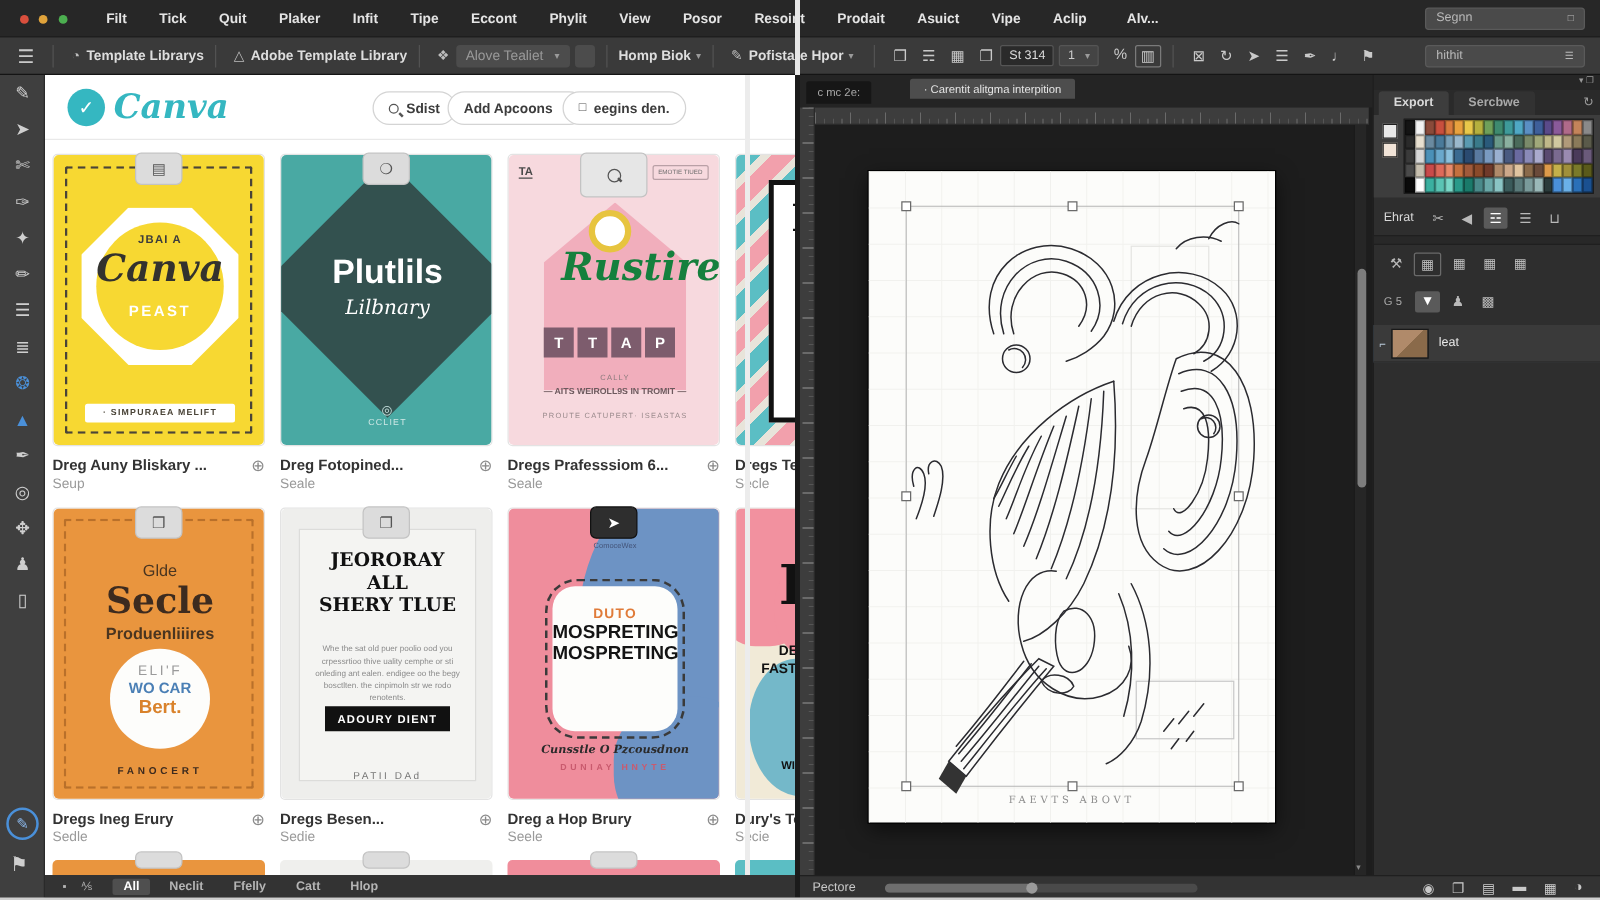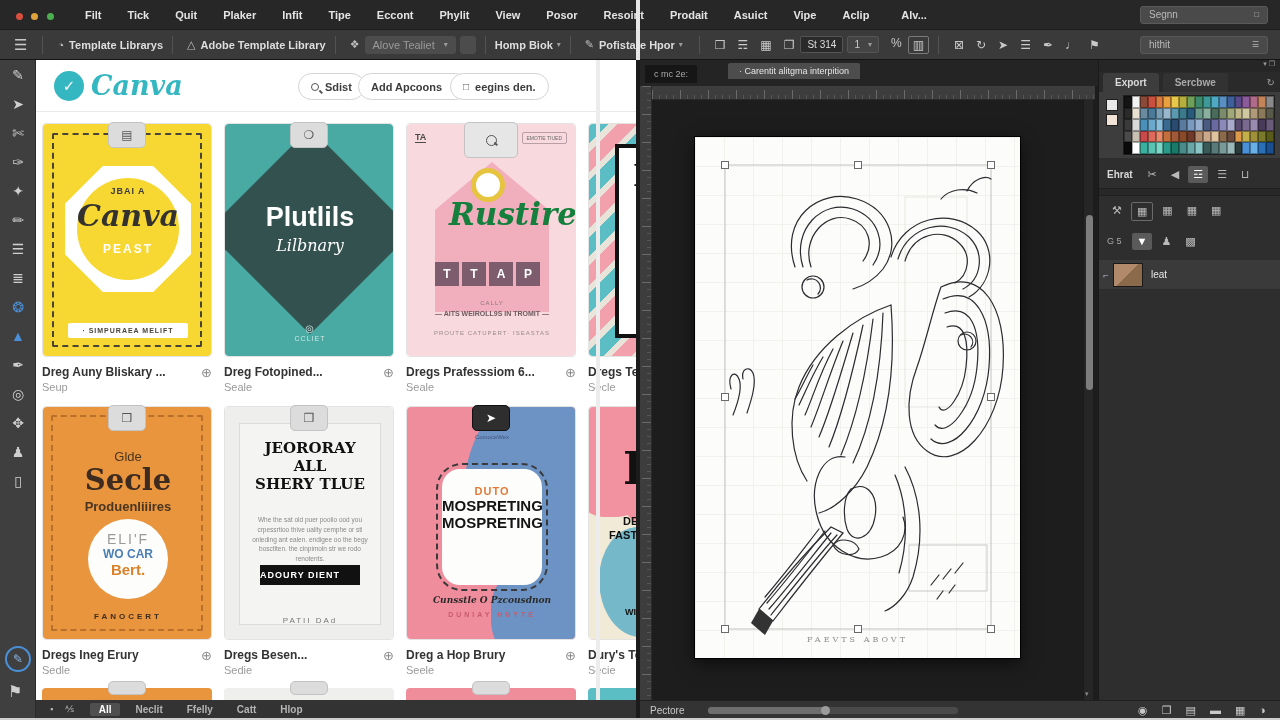--- a/index.html
+++ b/index.html
@@ -88,29 +88,29 @@
   .a3 .tr{position:absolute;right:8px;top:8px;font-size:5px;color:#6a6a6a;border:1px solid #b9a0a6;border-radius:2px;padding:2px 4px}
   .a4{background:repeating-linear-gradient(135deg,#5bbec4 0 14px,#e8e4da 14px 20px,#f2a0ac 20px 34px,#e8e4da 34px 40px)}
   .a4 .frame{position:absolute;left:26px;top:20px;width:140px;height:194px;background:#fff;border:4px solid #111}
   .a4 .letter{position:absolute;left:44px;top:34px;font-size:30px;font-weight:bold;color:#111;font-family:"DejaVu Serif",serif}
   .a5{background:#e9953e}
   .a5 .dash{position:absolute;inset:8px;border:2px dashed #b9702a;border-radius:2px} 
   .a5 .l1{position:absolute;left:0;top:42px;width:170px;text-align:center;font-size:13px;color:#4a3520}
   .a5 .l2{position:absolute;left:0;top:56px;width:170px;text-align:center;font-size:29px;font-weight:bold;color:#3d2b1f;font-family:"DejaVu Serif",serif}
   .a5 .l3{position:absolute;left:0;top:92px;width:170px;text-align:center;font-size:13px;font-weight:bold;color:#4a3520}
   .a5 .circ{position:absolute;left:45px;top:112px;width:80px;height:80px;border-radius:50%;background:#fdfdfb;text-align:center;padding-top:12px}
-  .a5 .c1{font-size:14px;color:#9a9a9a;letter-spacing:2px}
+  .a5 .c1{font-size:11px;color:#9a9a9a;letter-spacing:2px}
   .a5 .c2{font-size:12px;font-weight:bold;color:#4a7fb5}
   .a5 .c3{font-size:15px;font-weight:bold;color:#d9822b}
   .a5 .foot{position:absolute;left:0;bottom:18px;width:170px;text-align:center;font-size:8px;font-weight:bold;color:#3d2b1f;letter-spacing:3px}
   .a6{background:#eeeeec}
   .a6 .inner{position:absolute;left:14px;top:16px;width:142px;height:202px;background:#f4f4f2;border:1px solid #dcdcda}
   .a6 .h{position:absolute;left:0;width:170px;text-align:center;font-weight:bold;color:#111;font-family:"DejaVu Serif",serif}
   .a6 .body{position:absolute;left:26px;top:108px;width:118px;font-size:6.5px;color:#8a8a8a;text-align:center;line-height:1.5}
-  .a6 .btn{position:absolute;left:35px;top:158px;width:100px;background:#111;color:#fff;font-size:9px;font-weight:bold;padding:5px 0;letter-spacing:1px}
+  .a6 .btn{position:absolute;left:35px;top:158px;width:100px;background:#111;color:#fff;font-size:9px;font-weight:bold;text-align:center;padding:5px 0;letter-spacing:1px}
   .a6 .foot{position:absolute;left:0;bottom:14px;width:170px;text-align:center;font-size:8px;color:#777;letter-spacing:2px}
   .a7{background:#ef8d9c}
   .a7 .blob{position:absolute;left:58px;top:-30px;width:160px;height:210px;background:#6d93c4;border-radius:45% 55% 60% 40%/50% 45% 55% 50%;transform:rotate(14deg)}
   .a7 .blob2{position:absolute;left:84px;top:150px;width:120px;height:120px;background:#6d93c4;border-radius:50% 50% 45% 55%/45% 55% 50% 50%}
   .a7 .burst{position:absolute;left:29px;top:56px;width:112px;height:128px;border:2px dashed #3a3a3a;border-radius:26px}
   .a7 .panel{position:absolute;left:35px;top:62px;width:100px;height:116px;background:#fdfdfb;border-radius:18px;text-align:center}
   .a7 .top1{position:absolute;left:0;top:18px;width:170px;text-align:center;font-size:7px;color:#2d3d55;font-weight:bold}
   .a7 .top2{position:absolute;left:0;top:27px;width:170px;text-align:center;font-size:6px;color:#44557a}
   .a7 .small{margin-top:16px;font-size:11px;font-weight:bold;color:#e07b39;letter-spacing:1px}
   .a7 .h1,.a7 .h2{font-size:15px;font-weight:bold;color:#141414;line-height:1.15}
@@ -157,21 +157,21 @@
   #dock-tabs{position:absolute;left:0;top:12px;width:182px;height:20px;background:#2a2a2a;display:flex;align-items:flex-end}
   .dtab{font-size:10px;font-weight:bold;color:#d9d9d9;padding:4px 12px;background:#3d3d3d;border-radius:3px 3px 0 0;margin-left:4px}
   .dtab.off{background:#323232;color:#a9a9a9}
   #sw-panel{position:absolute;left:0;top:32px;width:182px;height:66px;background:#3d3d3d}
   #sw-chips{position:absolute;left:4px;top:4px;width:18px;height:58px}
   .chip{width:12px;height:12px;border:1px solid #1e1e1e;margin:3px auto}
   #swatch-grid{position:absolute;left:24px;top:3px;width:152px;height:60px;display:grid;grid-template-columns:repeat(19,1fr);grid-template-rows:repeat(5,1fr);border:1px solid #1e1e1e;background:#111}
   .sw{border:0.5px solid rgba(0,0,0,.35)}
   #sw-refresh{position:absolute;right:3px;top:-16px;color:#9a9a9a;font-size:9px}
   .prow{position:absolute;left:0;width:182px;display:flex;align-items:center;color:#c9c9c9}
-  .plabel{font-size:10px;font-weight:bold;color:#d9d9d9;margin:0 8px}
+  .plabel{font-size:10px;font-weight:normal;color:#d9d9d9;margin:0 8px}
   .pic{font-size:11px;color:#b9b9b9;padding:2px 5px;margin:0 2px;border-radius:2px}
   .pic.hl{background:#5a5a5a;color:#fff}
   .pic.box{border:1px solid #6a6a6a}
   .pdiv{position:absolute;left:0;width:182px;height:8px;background:#282828;border-top:1px solid #1f1f1f;border-bottom:1px solid #1f1f1f}
   .lrow{position:absolute;left:0;width:182px;height:30px;background:#3a3a3a;border-bottom:1px solid #2c2c2c;display:flex;align-items:center}
   .lrow.sel{background:#50759c}
   .lrow .lic{width:14px;text-align:center;color:#b9c9d9;font-size:9px}
   .lthumb{width:30px;height:24px;border:1px solid #191919;margin-right:8px}
   .lname{font-size:10px;color:#e8e8e8;flex:1}
   .lright{color:#b9b9b9;font-size:10px;margin-right:8px}

